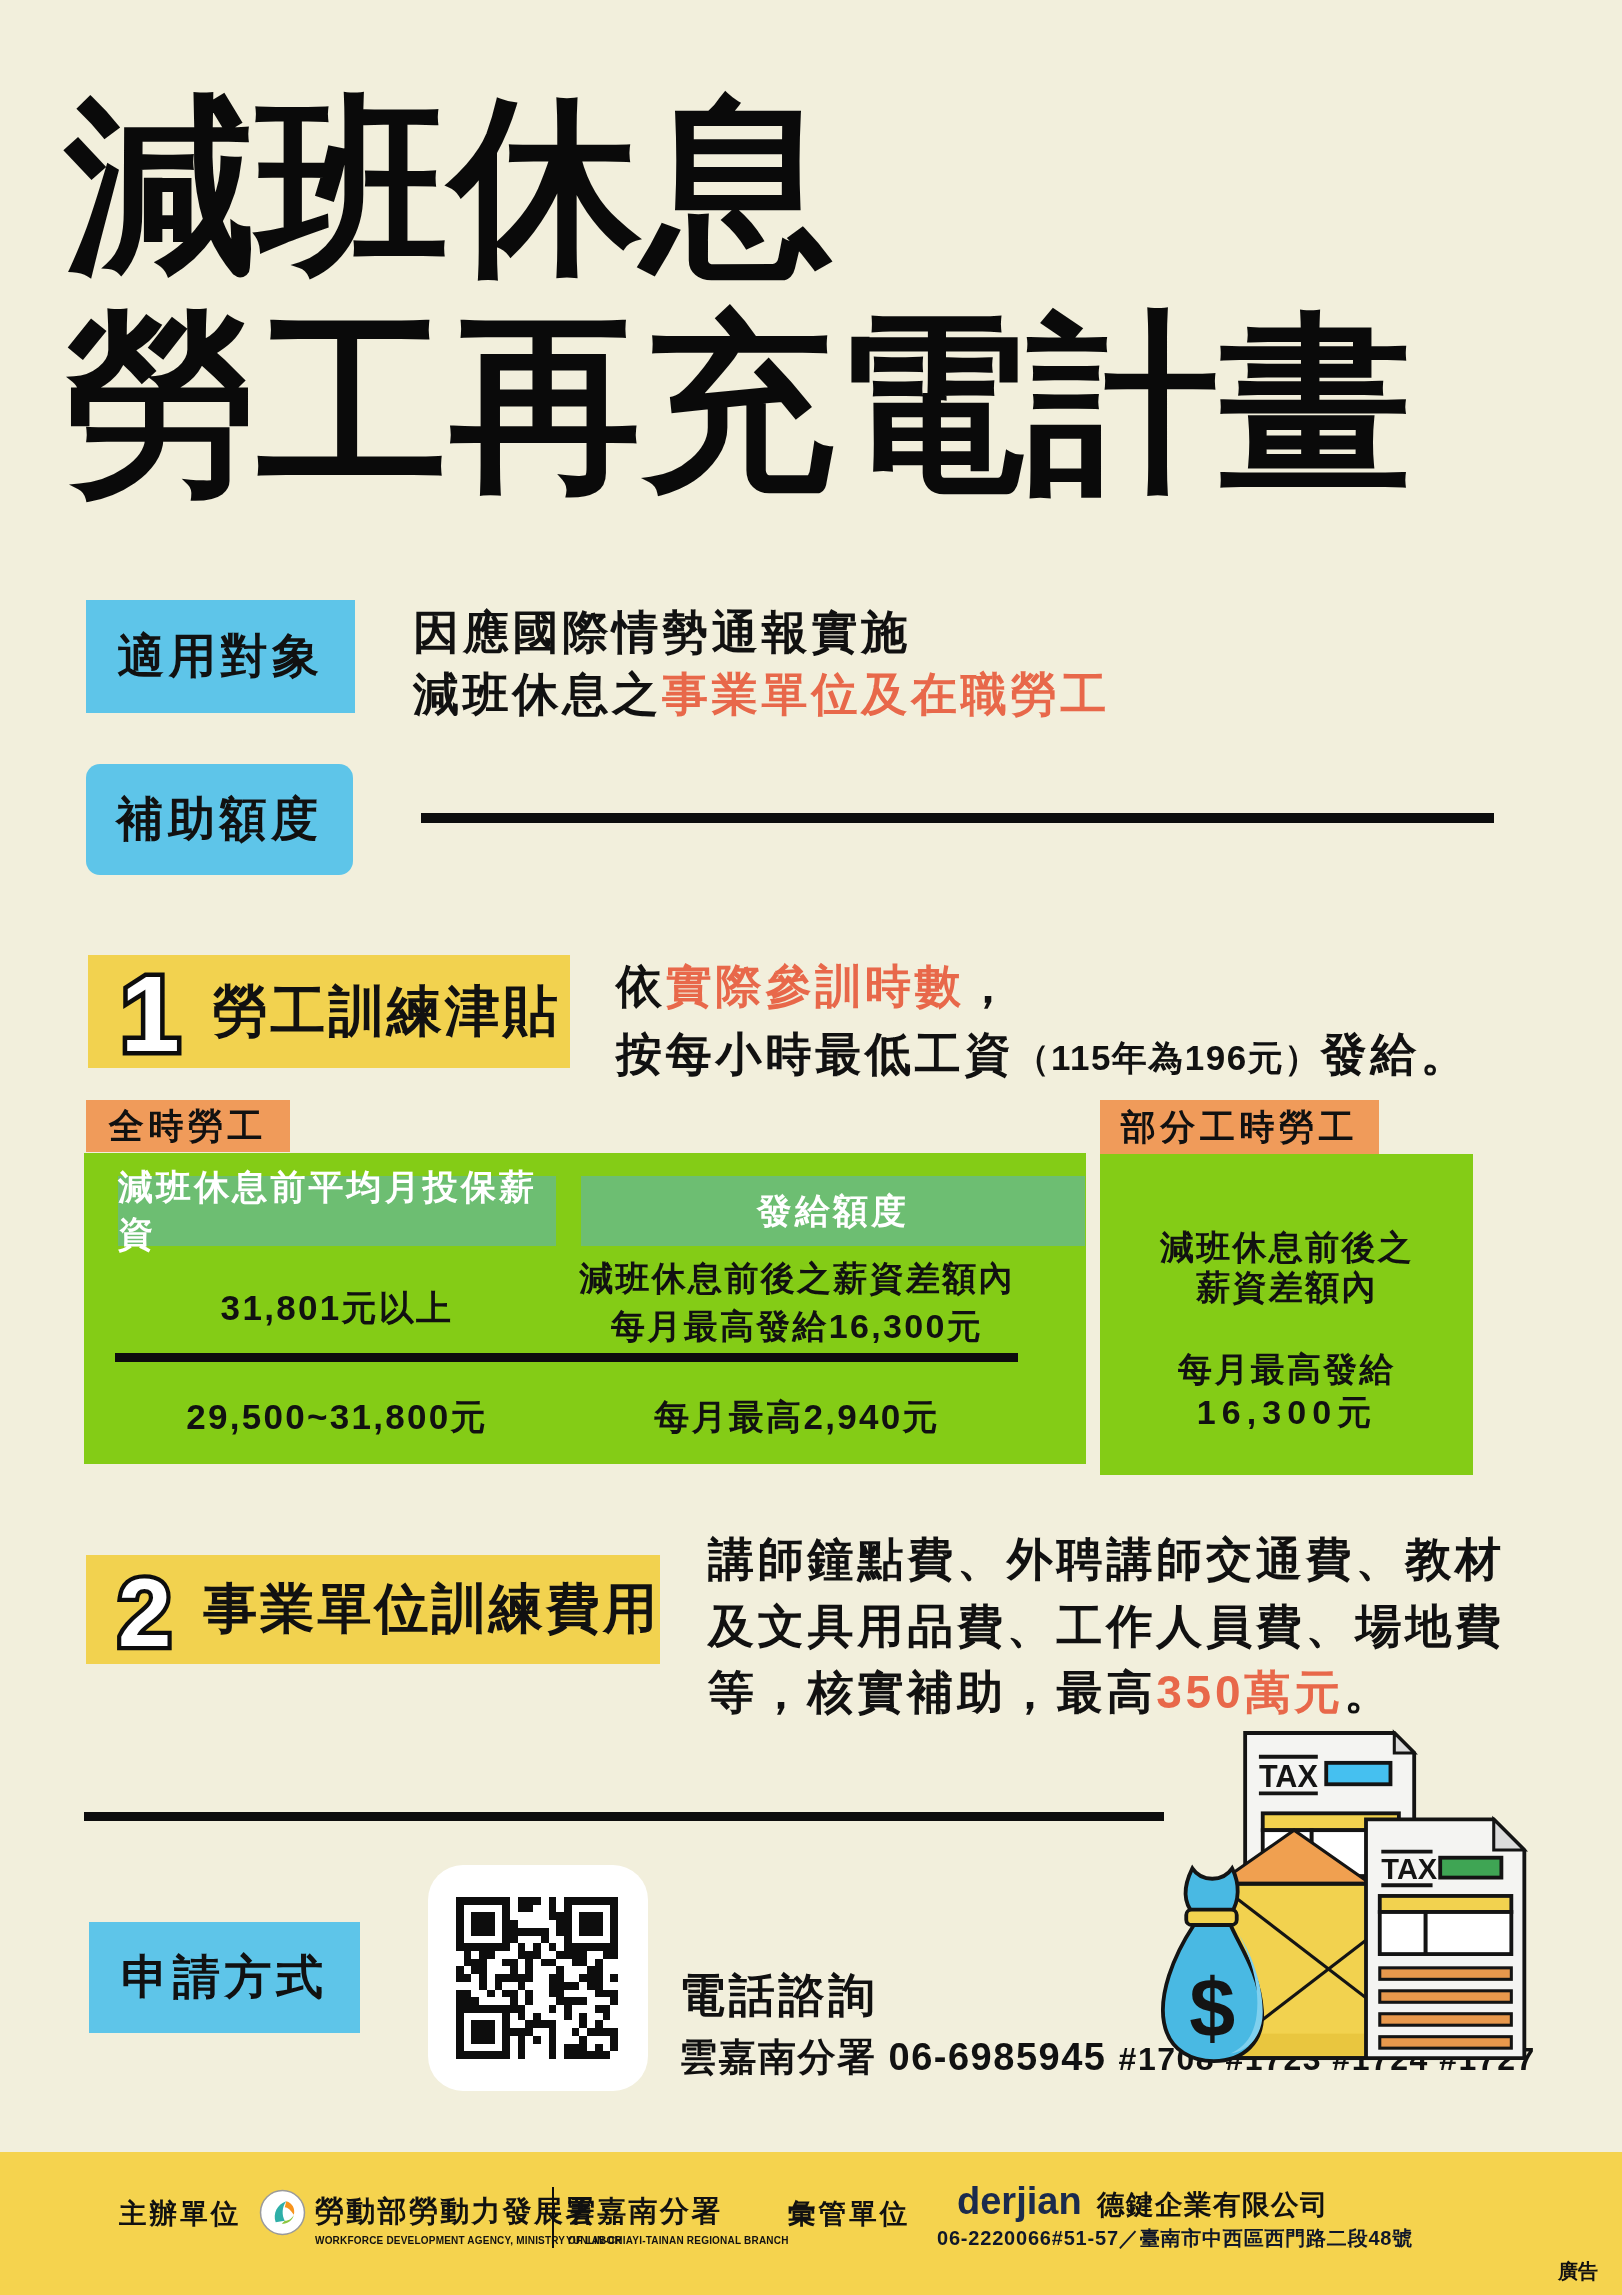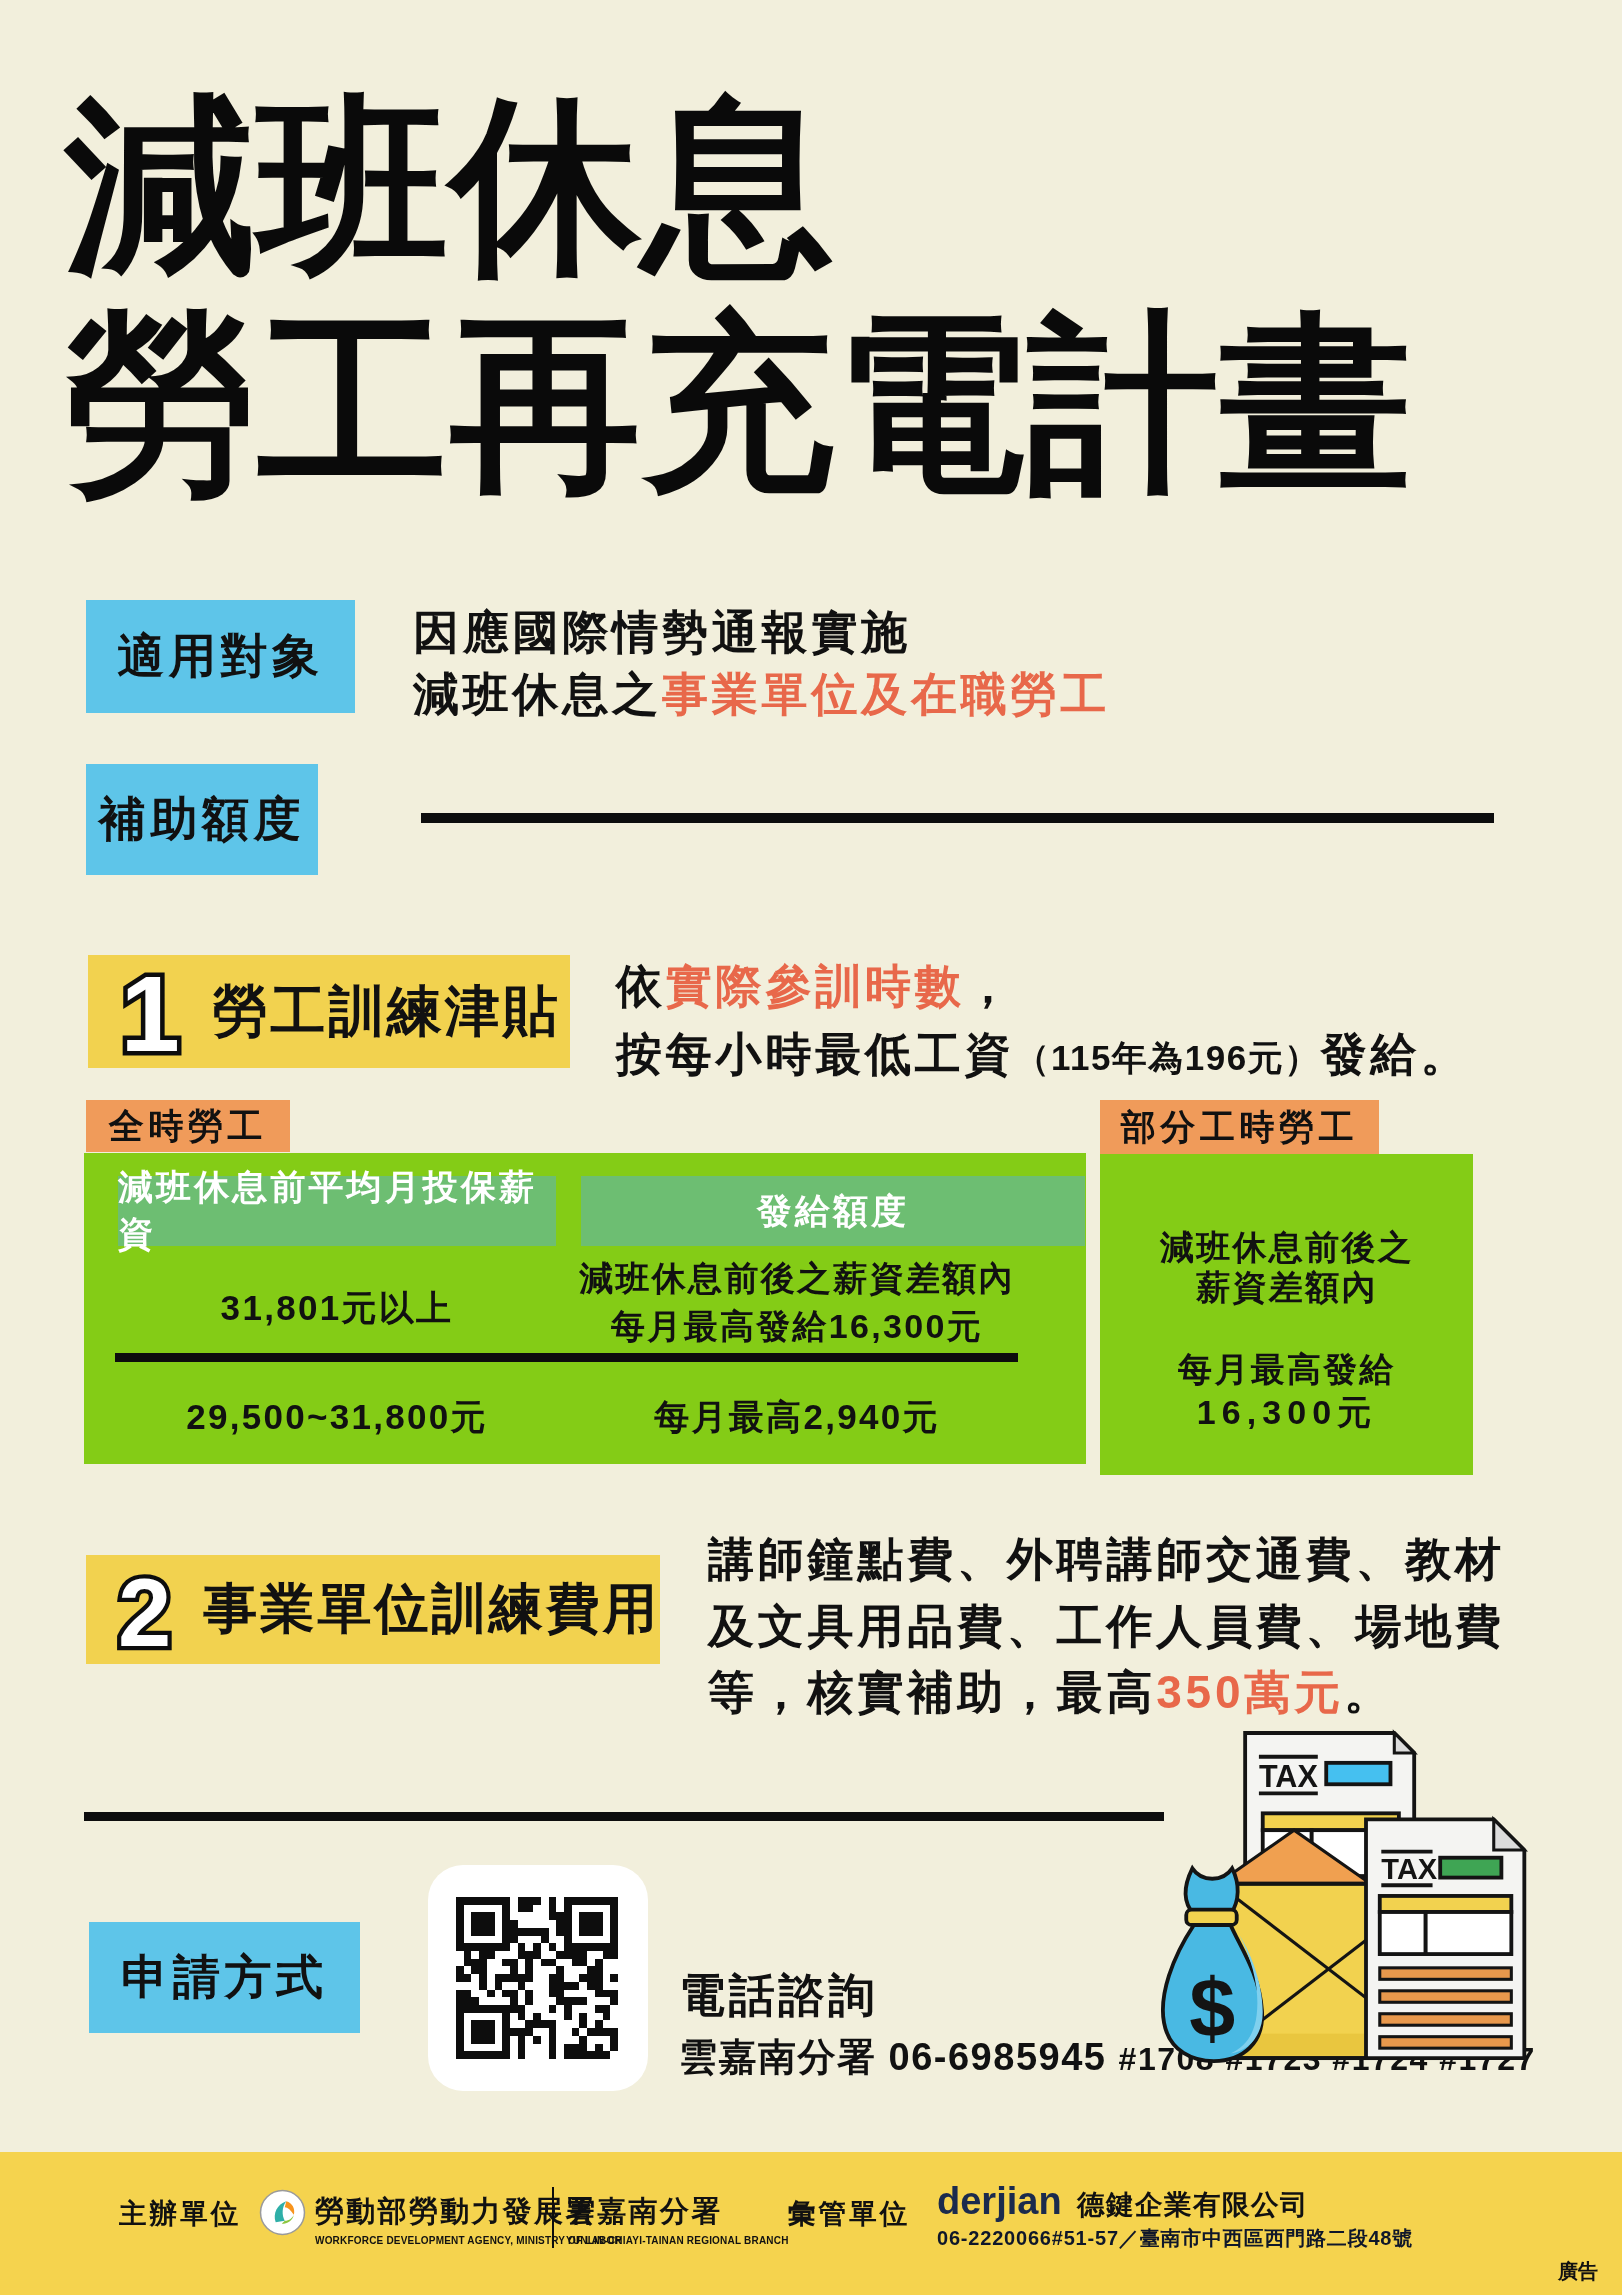--- a/index.html
+++ b/index.html
@@ -44,21 +44,21 @@
     <span>適用對象</span>
   </div>
   <div class="abs desc" style="left:413px;top:602px;">
     <span>因應國際情勢通報實施</span>
   </div>
   <div class="abs desc" style="left:413px;top:664px;">
     <span>減班休息之</span>
     <span class="orange">事業單位及在職勞工</span>
   </div>
 
-  <div class="abs blue-box" style="left:86px;top:764px;width:232px;height:111px;">
+  <div class="abs blue-box" style="left:86px;top:764px;width:267px;height:111px;border-radius:14px;">
     <span>補助額度</span>
   </div>
   <div class="abs black-line" style="left:421px;top:813px;width:1073px;height:10px;"></div>
 
   <div class="abs yellow-box" style="left:88px;top:955px;width:482px;height:113px;">
     <svg width="103" height="113" viewBox="0 0 135 148" style="margin-left:10.7px;">
       <text x="67" y="126" text-anchor="middle" font-size="140" font-weight="900" fill="#FFFFFF" stroke="#0D0D0D" stroke-width="12" paint-order="stroke">1</text>
     </svg>
     <span class="sec-title" style="margin-left:10.7px;">勞工訓練津貼</span>
   </div>
@@ -439,21 +439,21 @@
     <div class="abs black-line" style="left:552px;top:35px;width:2.3px;height:61px;"></div>
 
     <div class="abs" style="left:566px;top:40px;">
       <div class="f-name">雲嘉南分署</div>
       <div class="f-en">YUNLIN-CHIAYI-TAINAN REGIONAL BRANCH</div>
     </div>
 
     <div class="abs f-label" style="left:788px;top:44px;">彙管單位</div>
 
     <div class="abs" style="left:937px;top:27.5px;display:flex;align-items:baseline;">
-      <span style="font-size:38px;font-weight:900;color:#1B2B4D;letter-spacing:0;">derjian</span>
+      <span style="font-size:38px;font-weight:900;color:#1B2B4D;letter-spacing:0;margin-left:20px;">derjian</span>
       <span style="font-size:27.5px;font-weight:bold;color:#111;margin-left:15.3px;letter-spacing:1.5px;">德鍵企業有限公司</span>
     </div>
     <div class="abs" style="left:937px;top:73px;font-size:20px;font-weight:bold;color:#0f172a;letter-spacing:0.8px;white-space:nowrap;">06-2220066#51-57／臺南市中西區西門路二段48號</div>
 
     <div class="abs" style="left:1558px;top:106px;font-size:20px;font-weight:bold;color:#111;">廣告</div>
   </div>
 
 </div>
 
 

